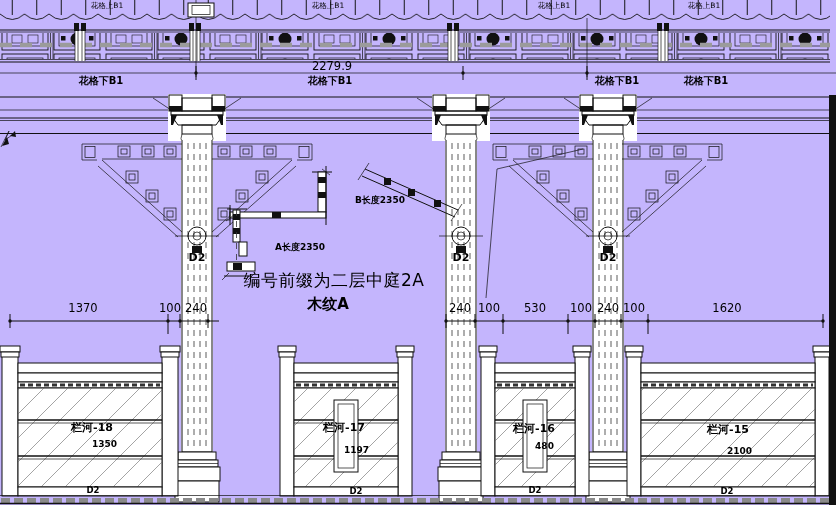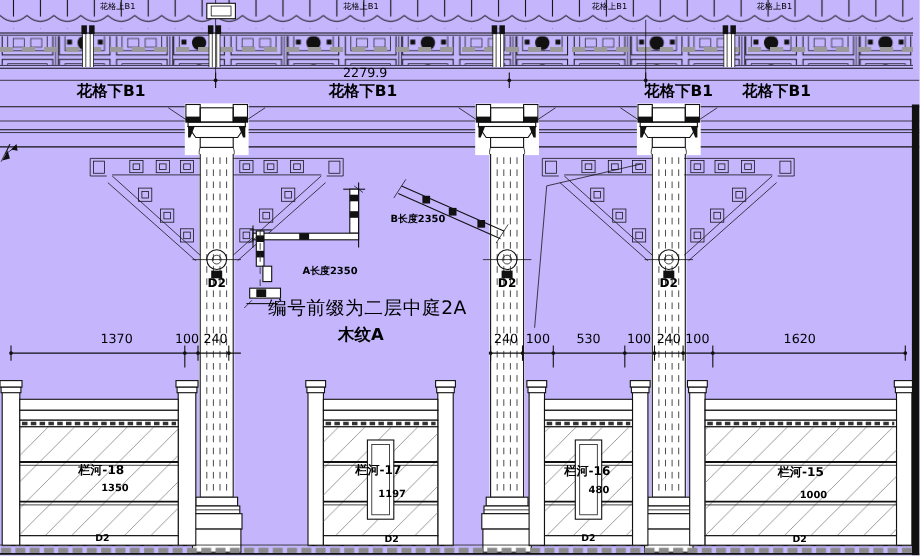--- a/index.html
+++ b/index.html
@@ -13,21 +13,21 @@
   .blk{fill:#111;stroke:none;}
   .m{fill:#fff;stroke:none;}
   .wht{fill:#fff;stroke:#111;stroke-width:1;}
   .fl{stroke:#333;fill:none;stroke-width:.8;stroke-dasharray:6 5;}
   .gdash{stroke:#9b9b9b;fill:none;stroke-width:4.5;stroke-dasharray:12 8;}
   
   .t{position:absolute;color:#000;white-space:nowrap;transform:translateX(-50%);line-height:1;}
   .tl{position:absolute;color:#000;white-space:nowrap;line-height:1;}
   .f7{font-size:7.5px;}
   .f9{font-size:9px;font-weight:bold;padding-left:25px;}
-  .f10{font-size:14px;font-weight:bold;}
+  .f10{font-size:10px;font-weight:bold;}
   .f11{font-size:11.5px;text-align:right;}
   .f11b{font-size:11px;font-weight:bold;}
   .f15{font-size:15px;font-weight:bold;}
   .f17{font-size:17px;font-weight:normal;letter-spacing:.5px;}
   .f8b{font-size:8.5px;font-weight:bold;}
 </style>
 </head>
 <body>
 
 <div class="stage">
@@ -420,37 +420,37 @@
 <div class="tl f9" style="left:330px;top:196px">B长度2350</div>
 <div class="tl f9" style="left:250px;top:243px">A长度2350</div>
 
 <div class="t f17" style="left:334px;top:272px">编号前缀为二层中庭2A</div>
 <div class="t f15" style="left:328px;top:297px">木纹A</div>
 
 <div class="t f11b" style="left:197px;top:252px">D2</div>
 <div class="t f11b" style="left:461px;top:252px">D2</div>
 <div class="t f11b" style="left:608px;top:252px">D2</div>
 
-<div class="t f11" style="left:106px;top:303px">1370</div>
+<div class="t f11" style="left:83px;top:303px">1370</div>
 <div class="t f11" style="left:170px;top:303px">100</div>
 <div class="t f11" style="left:196px;top:303px">240</div>
 <div class="t f11" style="left:460px;top:303px">240</div>
 <div class="t f11" style="left:489px;top:303px">100</div>
 <div class="t f11" style="left:535px;top:303px">530</div>
 <div class="t f11" style="left:581px;top:303px">100</div>
 <div class="t f11" style="left:608px;top:303px">240</div>
 <div class="t f11" style="left:634px;top:303px">100</div>
 <div class="t f11" style="left:727px;top:303px">1620</div>
 
 <div class="t f11b" style="left:92px;top:422px">栏河-18</div>
 <div class="t f9" style="left:92px;top:440px">1350</div>
 <div class="t f8b" style="left:93px;top:486px">D2</div>
 <div class="t f11b" style="left:344px;top:422px">栏河-17</div>
 <div class="t f9" style="left:344px;top:446px">1197</div>
 <div class="t f8b" style="left:356px;top:487px">D2</div>
 <div class="t f11b" style="left:534px;top:423px">栏河-16</div>
 <div class="t f9" style="left:532px;top:442px">480</div>
 <div class="t f8b" style="left:535px;top:486px">D2</div>
 <div class="t f11b" style="left:728px;top:424px">栏河-15</div>
-<div class="t f9" style="left:727px;top:447px">1000</div>
+<div class="t f9" style="left:727px;top:447px">2100</div>
 <div class="t f8b" style="left:727px;top:487px">D2</div>
 
 </div>
 
 </body></html>

